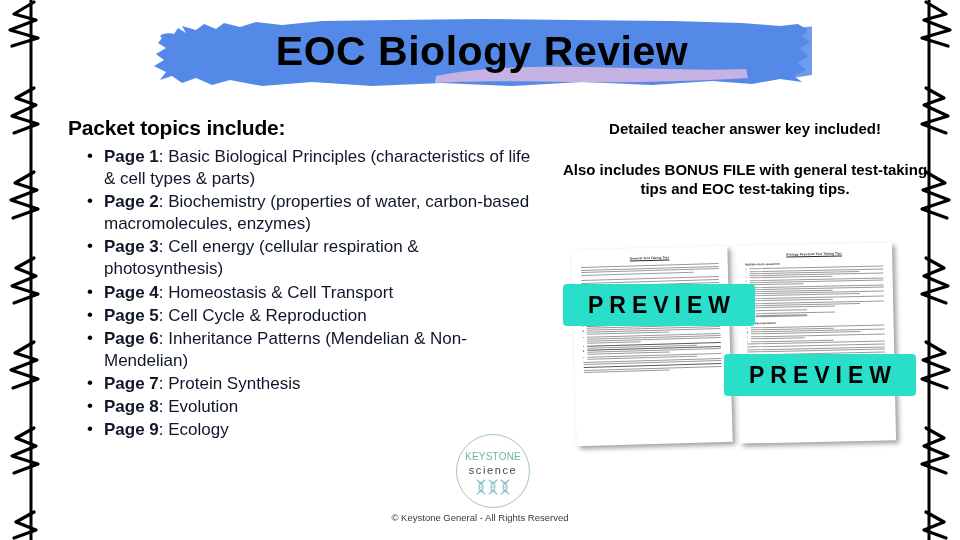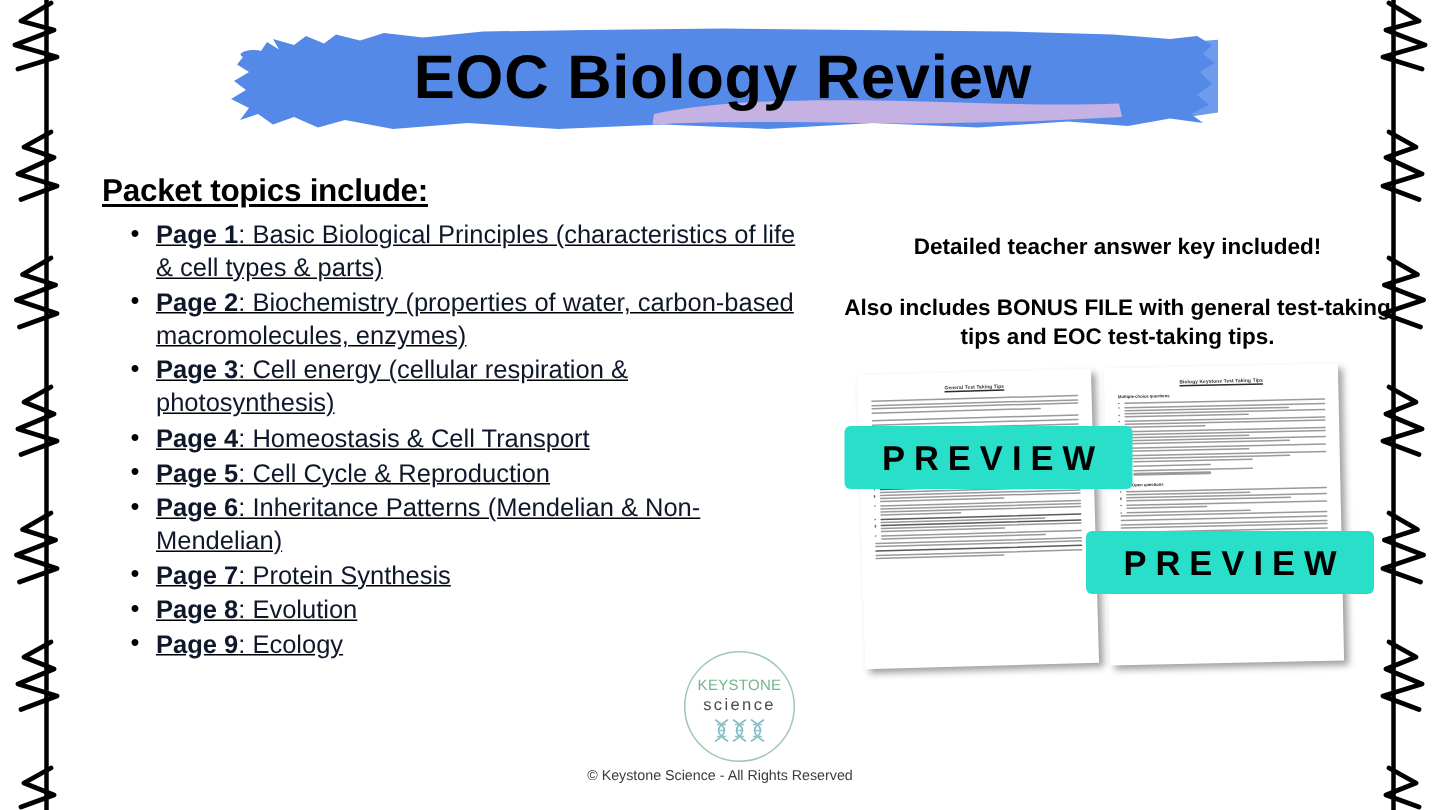--- a/index.html
+++ b/index.html
@@ -37,21 +37,21 @@
     font-size:41px; font-weight:bold;
     color:#000000;
     letter-spacing:0.5px;
     z-index:3;
     white-space:nowrap;
     padding-bottom:4px;
   }
 
   
   #left-col {
-    position:absolute; left:68px; top:116px; width:470px;text-decoration:underline;
+    position:absolute; left:68px; top:116px; width:470px;
   }
   #packet-heading {
     font-size:21px; font-weight:bold; color:#000;
     letter-spacing:-0.2px; margin-bottom:6px;
   }
   #topics-list { list-style:none; margin:0; padding:0; }
   #topics-list li {
     position:relative;
     font-size:17px; line-height:1.30; color:#0f172a;
     padding-left:36px; margin-bottom:1px;
@@ -60,21 +60,20 @@
     content:"\2022";
     position:absolute; left:19px; top:-1px;
     font-size:17px; color:#000;
   }
   #topics-list li b { font-weight:bold; }
 
   
   #right-col {
     position:absolute; left:560px; top:120px; width:370px;
     text-align:center;
-    margin-top:36px;
   }
   .promo-line {
     font-size:15px; font-weight:bold; color:#000; line-height:1.25;
   }
   #promo-2 { margin-top:22px; }
 
   
   #docs {
     position:absolute; left:560px; top:242px; width:380px; height:220px;
   }
@@ -406,15 +405,15 @@
         <line x1="17" y1="4" x2="23" y2="4"></line>
         <line x1="18.5" y1="8" x2="21.5" y2="8"></line>
         <line x1="17" y1="12" x2="23" y2="12"></line>
         <line x1="29" y1="4" x2="35" y2="4"></line>
         <line x1="30.5" y1="8" x2="33.5" y2="8"></line>
         <line x1="29" y1="12" x2="35" y2="12"></line>
       </g>
     </svg>
   </div>
 
-  <div id="footer">© Keystone Science - All Rights Reserved</div>
+  <div id="footer">© Keystone General - All Rights Reserved</div>
 
 </div>
 
 </body></html>

